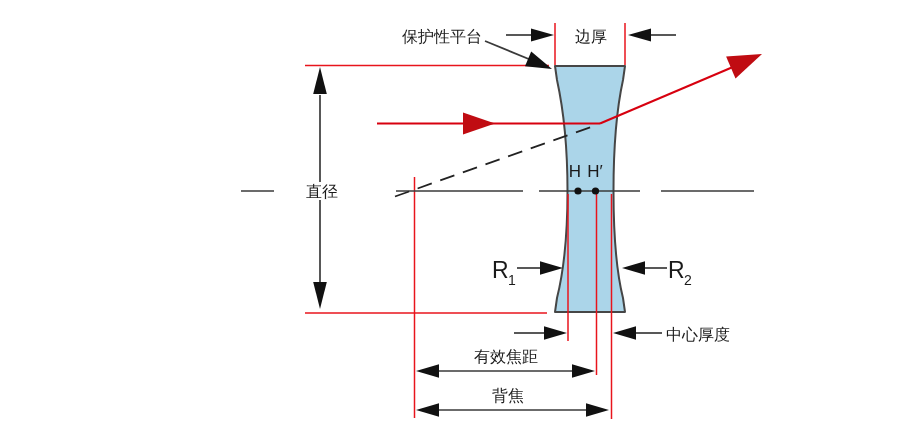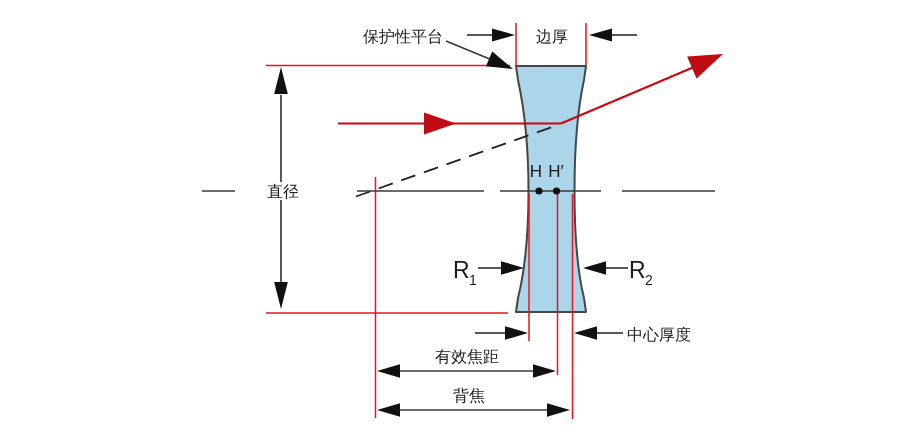--- a/index.html
+++ b/index.html
@@ -8,21 +8,21 @@
     --reference-line-red:#e8141c;
     --ray-red:#d7000f;
     --ray-arrow-red:#c00c12;
     --dimension-line:#3a3a3a;
     --arrow-fill:#111111;
     --text:#1a1a1a;
     --background:#ffffff;
   }
   html,body{margin:0;padding:0;}
   body{background:var(--background);font-family:"Liberation Sans","DejaVu Sans",sans-serif;}
-  .stage{position:relative;width:757px;height:440px;background:var(--background);overflow:hidden;}
+  .stage{position:relative;width:757px;height:440px;background:var(--background);overflow:hidden;padding-left:39px;}
   svg{display:block;}
   .ref-red{stroke:var(--reference-line-red);stroke-width:1.5;fill:none;}
   .dim{stroke:var(--dimension-line);stroke-width:1.7;fill:none;}
   .axis{stroke:var(--dimension-line);stroke-width:1.7;fill:none;}
   .dash{stroke:#222;stroke-width:1.8;fill:none;stroke-dasharray:15 9;}
   .ray{stroke:var(--ray-red);stroke-width:2;fill:none;}
   .ray-head{fill:var(--ray-arrow-red);stroke:none;}
   .head{fill:var(--arrow-fill);stroke:none;}
   .lens{fill:var(--lens-fill);stroke:var(--lens-outline);stroke-width:2;stroke-linejoin:round;}
   .dot{fill:#111;stroke:none;}

